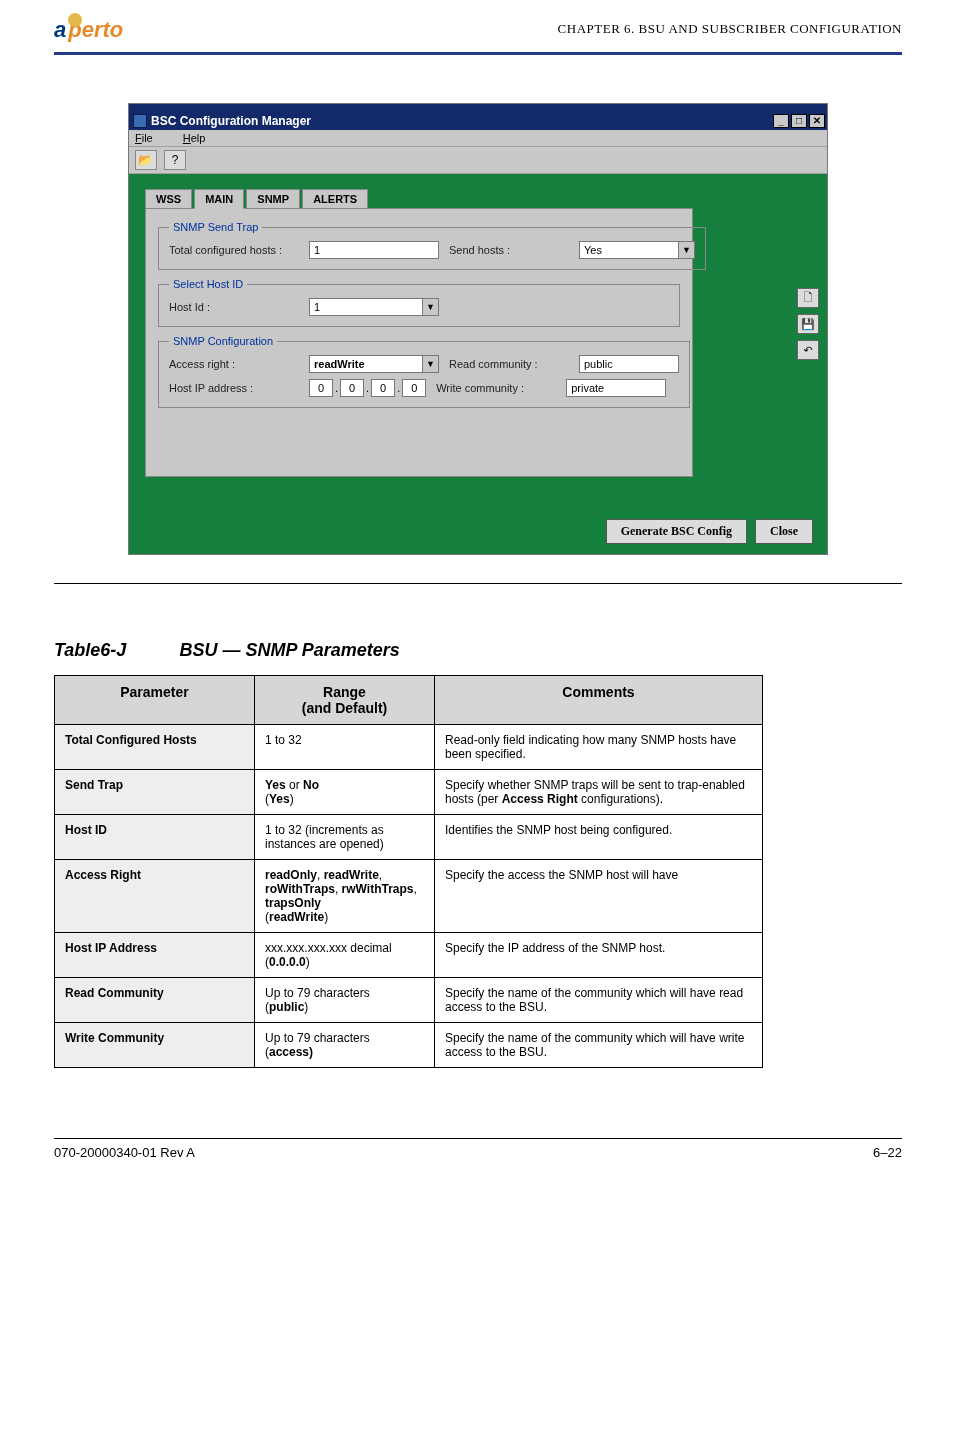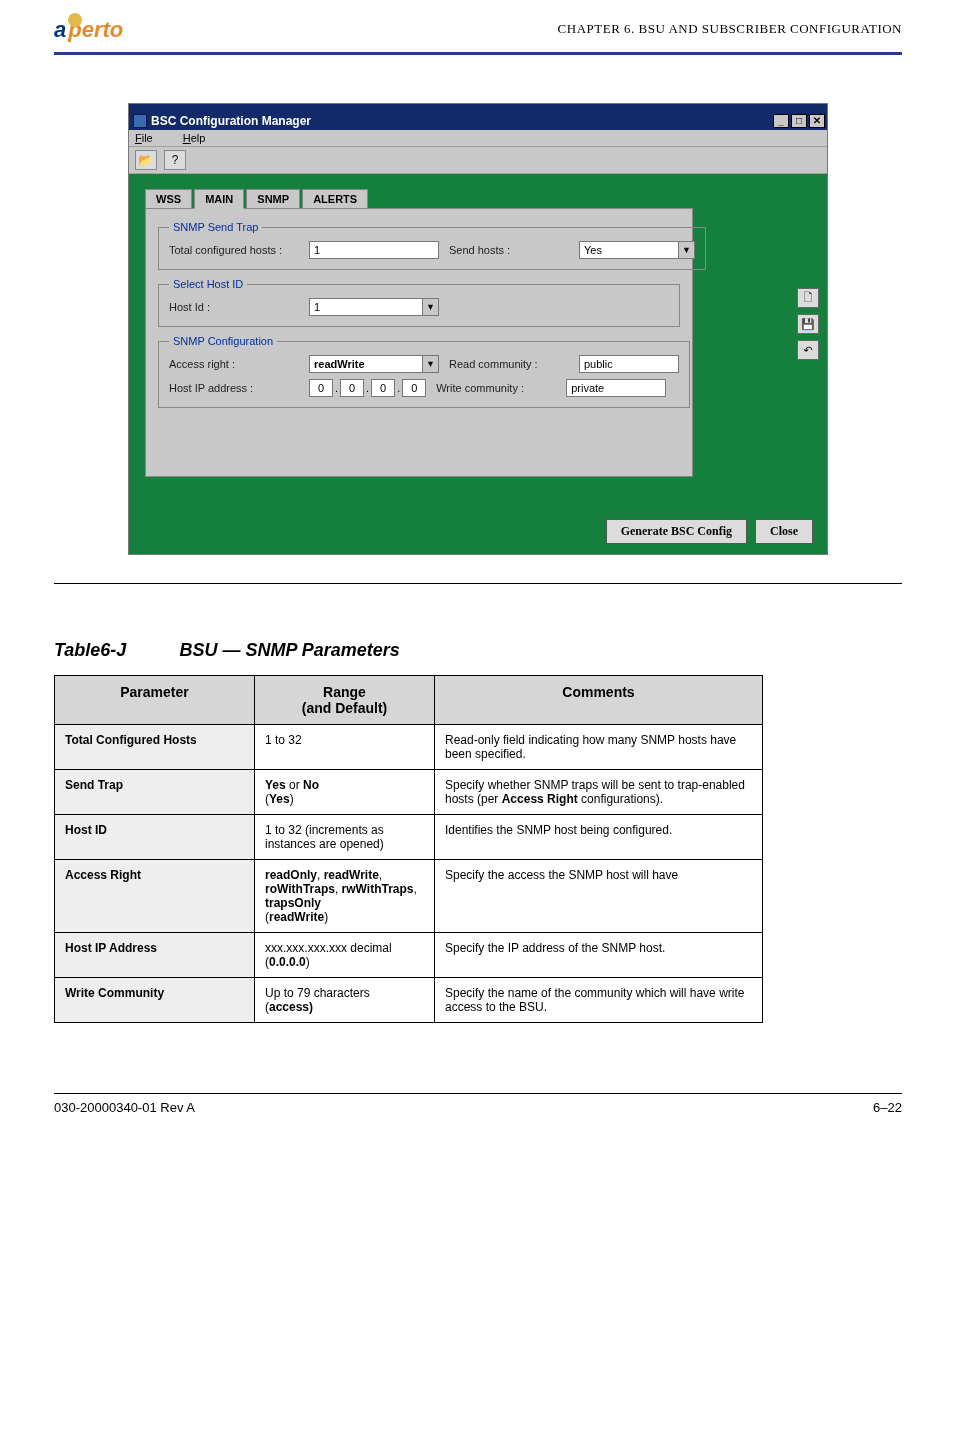--- a/index.html
+++ b/index.html
@@ -330,25 +330,30 @@
           <td class="p">Access Right</td>
           <td><span class="b">readOnly</span>, <span class="b">readWrite</span>, <span class="b">roWithTraps</span>, <span class="b">rwWithTraps</span>, <span class="b">trapsOnly</span><br>(<span class="b">readWrite</span>)</td>
           <td>Specify the access the SNMP host will have</td>
         </tr>
         <tr>
           <td class="p">Host IP Address</td>
           <td>xxx.xxx.xxx.xxx decimal<br>(<span class="b">0.0.0.0</span>)</td>
           <td>Specify the IP address of the SNMP host.</td>
         </tr>
         <tr>
+          <td class="p">Read Community</td>
+          <td>Up to 79 characters<br>(<span class="b">public</span>)</td>
+          <td>Specify the name of the community which will have read access to the BSU.</td>
+        </tr>
+        <tr>
           <td class="p">Write Community</td>
           <td>Up to 79 characters<br>(<span class="b">access)</span></td>
           <td>Specify the name of the community which will have write access to the BSU.</td>
         </tr>
       </tbody>
   </table>
 
   <div class="footer">
-    <span>030-20000340-01 Rev A</span>
+    <span>070-20000340-01 Rev A</span>
     <span>6–22</span>
   </div>
 
 </div>
 
 </body></html>

